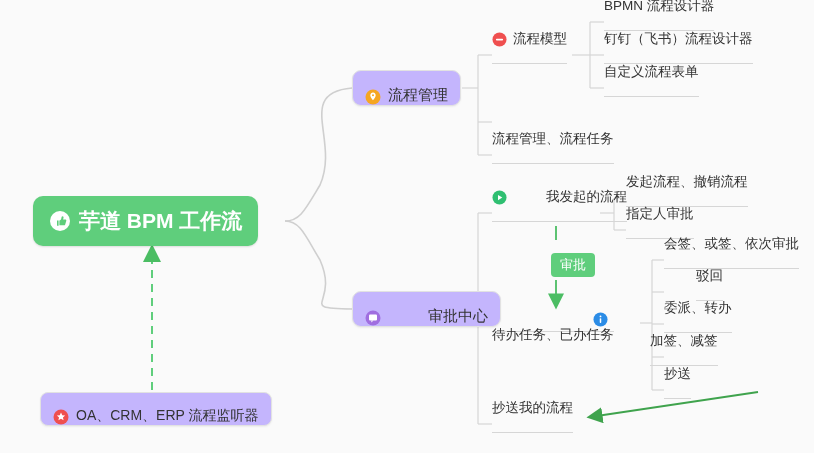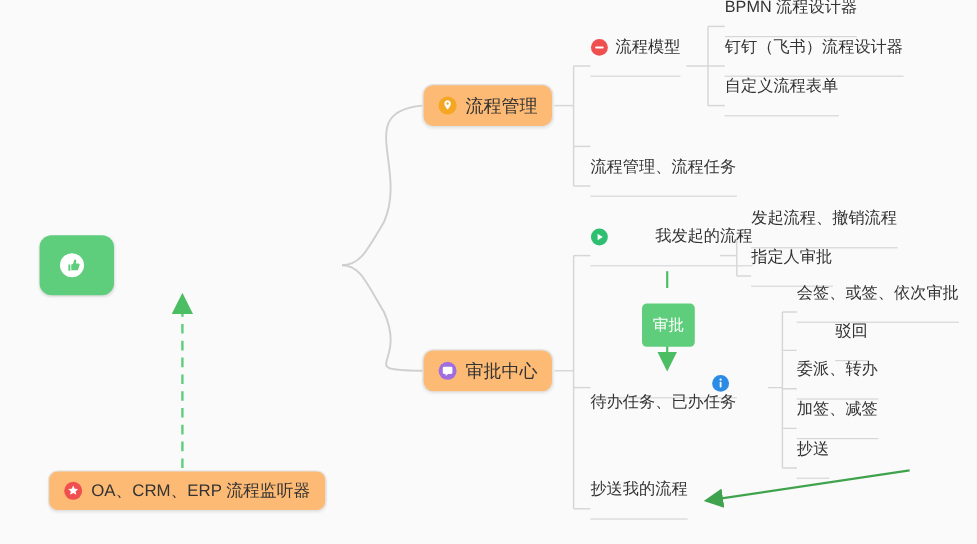--- a/index.html
+++ b/index.html
@@ -45,28 +45,29 @@
     height: 50px;
     box-shadow: 0 1px 2px rgba(0,0,0,0.12);
   }
   .root-node .ic {
     margin-right: 8px;
     display: inline-flex;
     align-items: center;
   }
   
   .card-node {
-    background: #fdba74;
+    background: #c4b5fd;
     border: 1px solid #e2e2e2;
     border-radius: 8px;
     font-size: 14px;
     color: #333333;
     padding: 0 12px;
     height: 34px;
     box-shadow: 0 1px 2px rgba(0,0,0,0.06);
+    align-items: flex-end;
   }
   .card-node .ic {
     margin-right: 7px;
     display: inline-flex;
     align-items: center;
   }
   .big-card {
     height: 36px;
     font-size: 15px;
     border-radius: 9px;
@@ -91,22 +92,23 @@
   .text-node .tx {
     line-height: 16px;
   }
   
   .tag-node {
     background: #5fce7c;
     color: #ffffff;
     font-size: 13px;
     border-radius: 4px;
     padding: 0 9px;
-    height: 36px;
+    height: 24px;
     justify-content: center;
+    margin-left: 16px;
   }
 </style>
 </head>
 <body>
 
 <div id="canvas">
 
   <svg class="links" viewBox="0 0 814 453">
 
     <path d="M285 221 C 300 221, 305 210, 320 185 C 340 140, 295 93, 352 88" fill="none" stroke="#cfcfcf" stroke-width="1.6"></path>
@@ -159,20 +161,21 @@
   </svg>
 
   <div class="node root-node" style="left:33px; top:196px;">
     <span class="ic">
       <svg width="22" height="22" viewBox="0 0 22 22">
         <circle cx="11" cy="11" r="10" fill="#ffffff"></circle>
         <path d="M8 10.5 h1.6 v5.2 H8 z" fill="#5fce7c"></path>
         <path d="M10.4 10.5 c1.2 0 1.6-0.8 1.9-1.9 c0.25-0.9 0.2-2.3 1.2-2.3 c0.9 0 1.2 0.9 1 1.8 c-0.12 0.55-0.35 1.1-0.35 1.45 h2.2 c0.7 0 1.15 0.6 0.95 1.25 l-1.1 3.6 c-0.17 0.55-0.6 0.9-1.15 0.9 h-4.65 z" fill="#5fce7c"></path>
       </svg>
     </span>
+    <span>芋道 BPM 工作流</span>
   </div>
 
   <div class="node card-node big-card" style="left:352px; top:70px;">
     <span class="ic">
       <svg width="16" height="16" viewBox="0 0 16 16">
         <circle cx="8" cy="8" r="7.5" fill="#f5a623"></circle>
         <path d="M8 3.6 c-1.5 0 -2.7 1.2 -2.7 2.7 c0 2 2.7 5 2.7 5 s2.7 -3 2.7 -5 c0 -1.5 -1.2 -2.7 -2.7 -2.7 z" fill="#ffffff"></path>
         <circle cx="8" cy="6.3" r="1" fill="#f5a623"></circle>
       </svg>
     </span>
@@ -196,21 +199,21 @@
     <span class="tx">钉钉（飞书）流程设计器</span>
   </div>
   <div class="node text-node" style="left:604px; top:77px;">
     <span class="tx">自定义流程表单</span>
   </div>
 
   <div class="node text-node" style="left:492px; top:144px;">
     <span class="tx">流程管理、流程任务</span>
   </div>
 
-  <div class="node card-node big-card" style="left:352px; top:291px;">
+  <div class="node card-node big-card" style="left:352px; top:291px;gap:40px;">
     <span class="ic">
       <svg width="16" height="16" viewBox="0 0 16 16">
         <circle cx="8" cy="8" r="7.5" fill="#a06ee0"></circle>
         <rect x="4" y="4.6" width="8" height="6" rx="1.1" fill="#ffffff"></rect>
         <path d="M6.4 10.6 L6.4 12.4 L8.4 10.6 z" fill="#ffffff"></path>
       </svg>
     </span>
     <span>审批中心</span>
   </div>
 
@@ -248,21 +251,21 @@
 
   <div class="node text-node" style="left:664px; top:249px;">
     <span class="tx">会签、或签、依次审批</span>
   </div>
   <div class="node text-node" style="left:664px; top:281px;margin-left:32px;">
     <span class="tx">驳回</span>
   </div>
   <div class="node text-node" style="left:664px; top:313px;">
     <span class="tx">委派、转办</span>
   </div>
-  <div class="node text-node" style="left:664px; top:346px;">
+  <div class="node text-node" style="left:650px; top:346px;">
     <span class="tx">加签、减签</span>
   </div>
   <div class="node text-node" style="left:664px; top:379px;">
     <span class="tx">抄送</span>
   </div>
 
   <div class="node text-node" style="left:492px; top:413px;">
     <span class="tx">抄送我的流程</span>
   </div>
 

